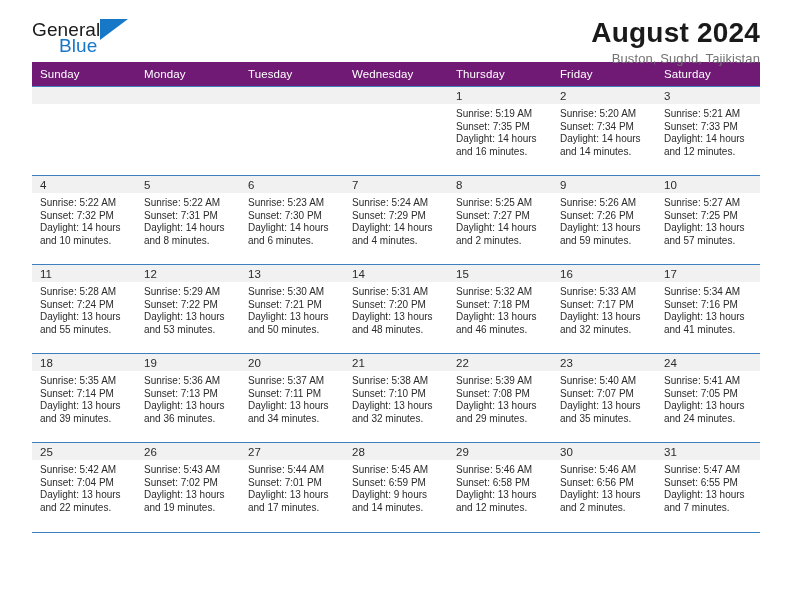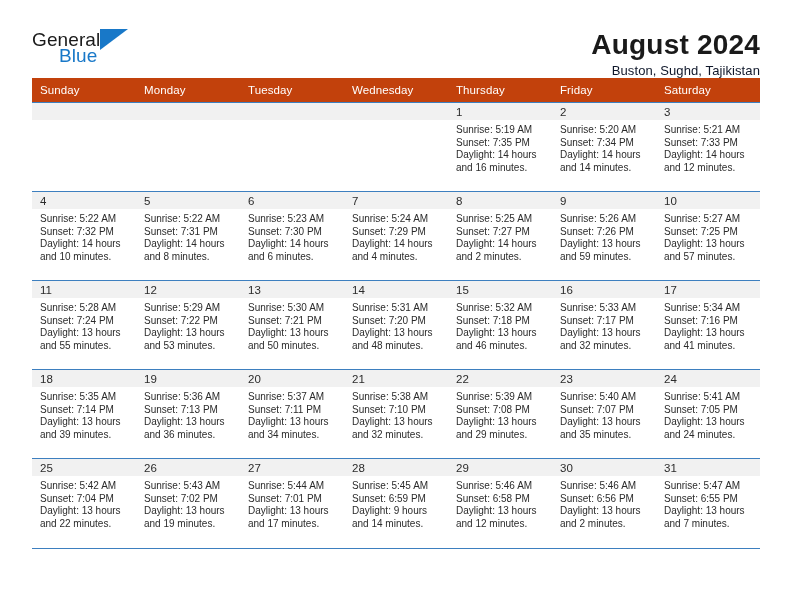--- a/index.html
+++ b/index.html
@@ -20,22 +20,22 @@
     width: 792px;
     height: 612px;
     box-sizing: border-box;
     padding: 0 32px;
   }
 
   
   .top {
     display: flex;
     justify-content: space-between;
-    align-items: flex-end;
-    height: 78px;
+    align-items: center;
+    height: 62px;
     padding-top: 22px;
     box-sizing: border-box;
   }
   .brand {
     position: relative;
     width: 120px;
     height: 52px;
   }
   .brand-general {
     font-size: 19px;
@@ -70,33 +70,33 @@
   }
   .title-main {
     font-size: 28px;
     font-weight: bold;
     color: #1a1a1a;
     line-height: 1.1;
     letter-spacing: 0.2px;
   }
   .title-sub {
     font-size: 13px;
-    color: #0f172a;
+    color: #737373;
     margin-top: 2px;
     letter-spacing: 0.1px;
   }
 
   
   .calendar {
     width: 728px;
     border-collapse: collapse;
     table-layout: fixed;
   }
   .calendar th {
-    background: #c2410c;
+    background: #701a75;
     color: #ffffff;
     font-weight: normal;
     font-size: 11.5px;
     text-align: left;
     padding: 6px 0 6px 8px;
     height: 21px;
     box-sizing: border-box;
     letter-spacing: 0.1px;
   }
   .calendar td {

